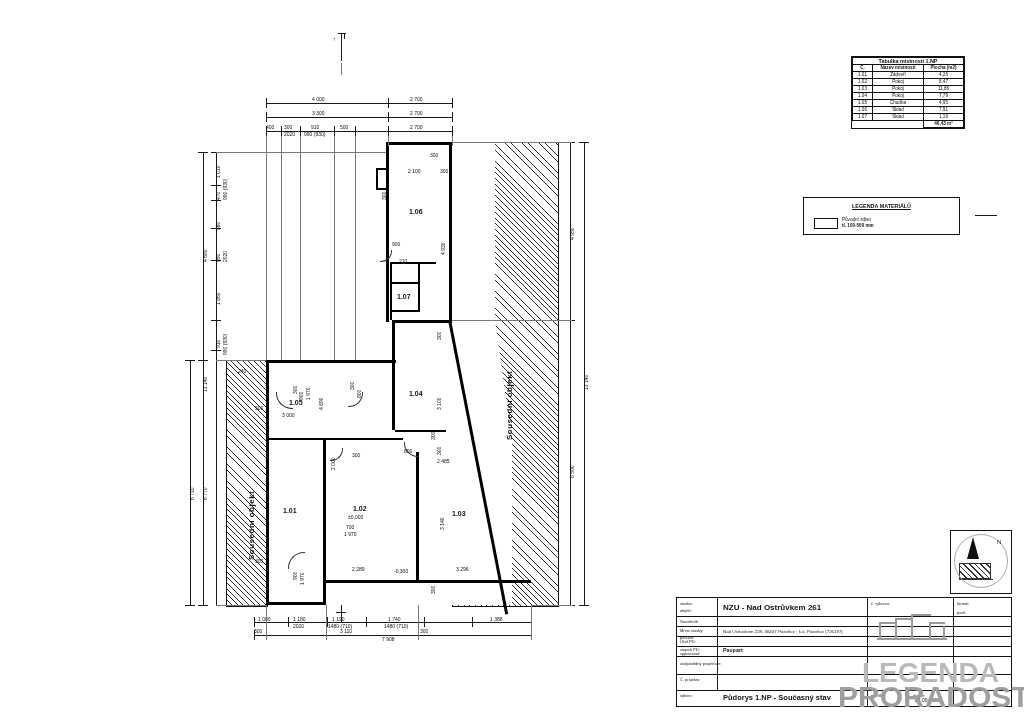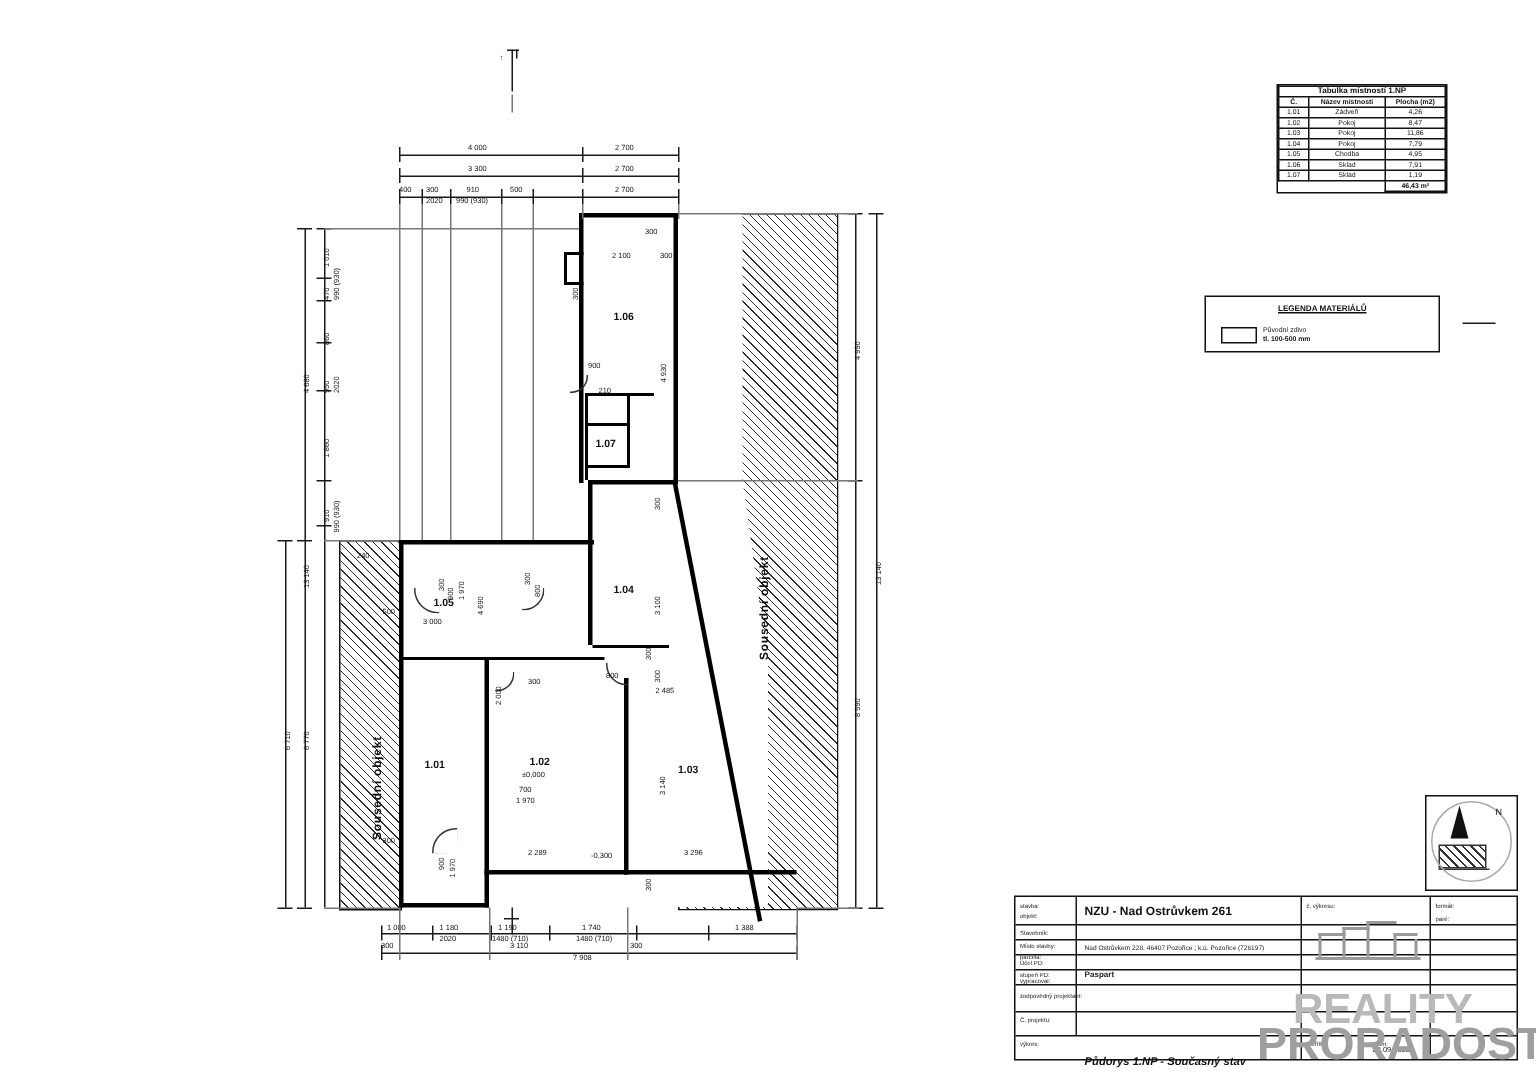--- a/index.html
+++ b/index.html
@@ -406,31 +406,31 @@
   <div class="tcell" style="left:3px;top:95px;">výkres:</div>
   <div class="tcell" style="left:194px;top:3px;">č. výkresu:</div>
   <div class="tcell" style="left:194px;top:95px;">měřítko:</div>
   <div class="tcell" style="left:236px;top:95px;">datum:</div>
   <div class="tcell" style="left:280px;top:3px;">formát:</div>
   <div class="tcell" style="left:280px;top:12px;">paré:</div>
 
   <div class="tmain" style="left:46px;top:5px;">NZU - Nad Ostrůvkem 261</div>
   <div class="tcell" style="left:46px;top:31px;font-size:4.4px;">Nad Ostrůvkem 228, 46407 Pozořice ; k.ú. Pozořice (726197)</div>
   <div class="tcell" style="left:46px;top:50px;font-size:5.4px;font-weight:bold;">Paspart</div>
-  <div class="tsub" style="left:46px;top:105px;font-style:italic;">Půdorys 1.NP - Současný stav</div>
+  <div class="tsub" style="left:46px;top:95px;">Půdorys 1.NP - Současný stav</div>
   <div class="tcell" style="left:238px;top:100px;font-size:5px;">28.09.2023</div>
 
   <div style="position:absolute;left:200px;top:14px;">
     <div class="logoline" style="left:0;top:26px;width:70px;height:2px;"></div>
     <div class="logoline" style="left:2px;top:10px;width:2px;height:18px;"></div>
     <div class="logoline" style="left:18px;top:6px;width:2px;height:22px;"></div>
     <div class="logoline" style="left:34px;top:2px;width:2px;height:26px;"></div>
     <div class="logoline" style="left:52px;top:10px;width:2px;height:18px;"></div>
     <div class="logoline" style="left:66px;top:14px;width:2px;height:14px;"></div>
     <div class="logoline" style="left:2px;top:10px;width:18px;height:2px;"></div>
     <div class="logoline" style="left:18px;top:6px;width:18px;height:2px;"></div>
     <div class="logoline" style="left:34px;top:2px;width:20px;height:2px;"></div>
     <div class="logoline" style="left:52px;top:10px;width:16px;height:2px;"></div>
   </div>
 </div>
 
-<div class="wm wm1" style="left:862px;top:657px;">REALITY</div>
+<div class="wm wm1" style="left:862px;top:657px;">LEGENDA</div>
 <div class="wm wm2" style="left:838px;top:680px;">PRORADOST</div>
 
 </body></html>

